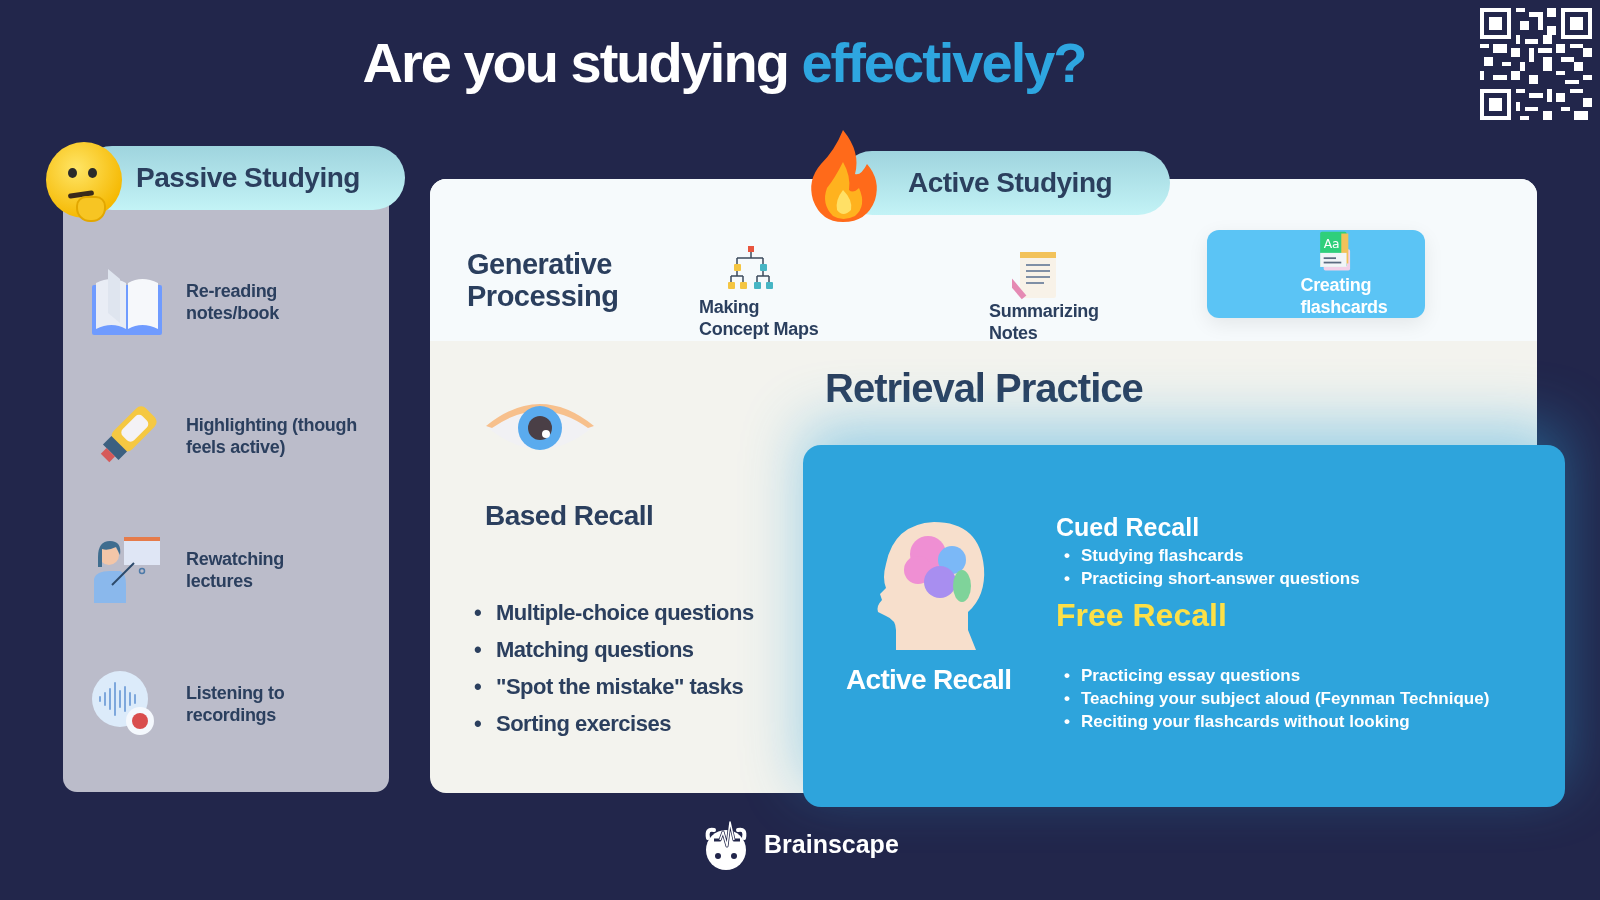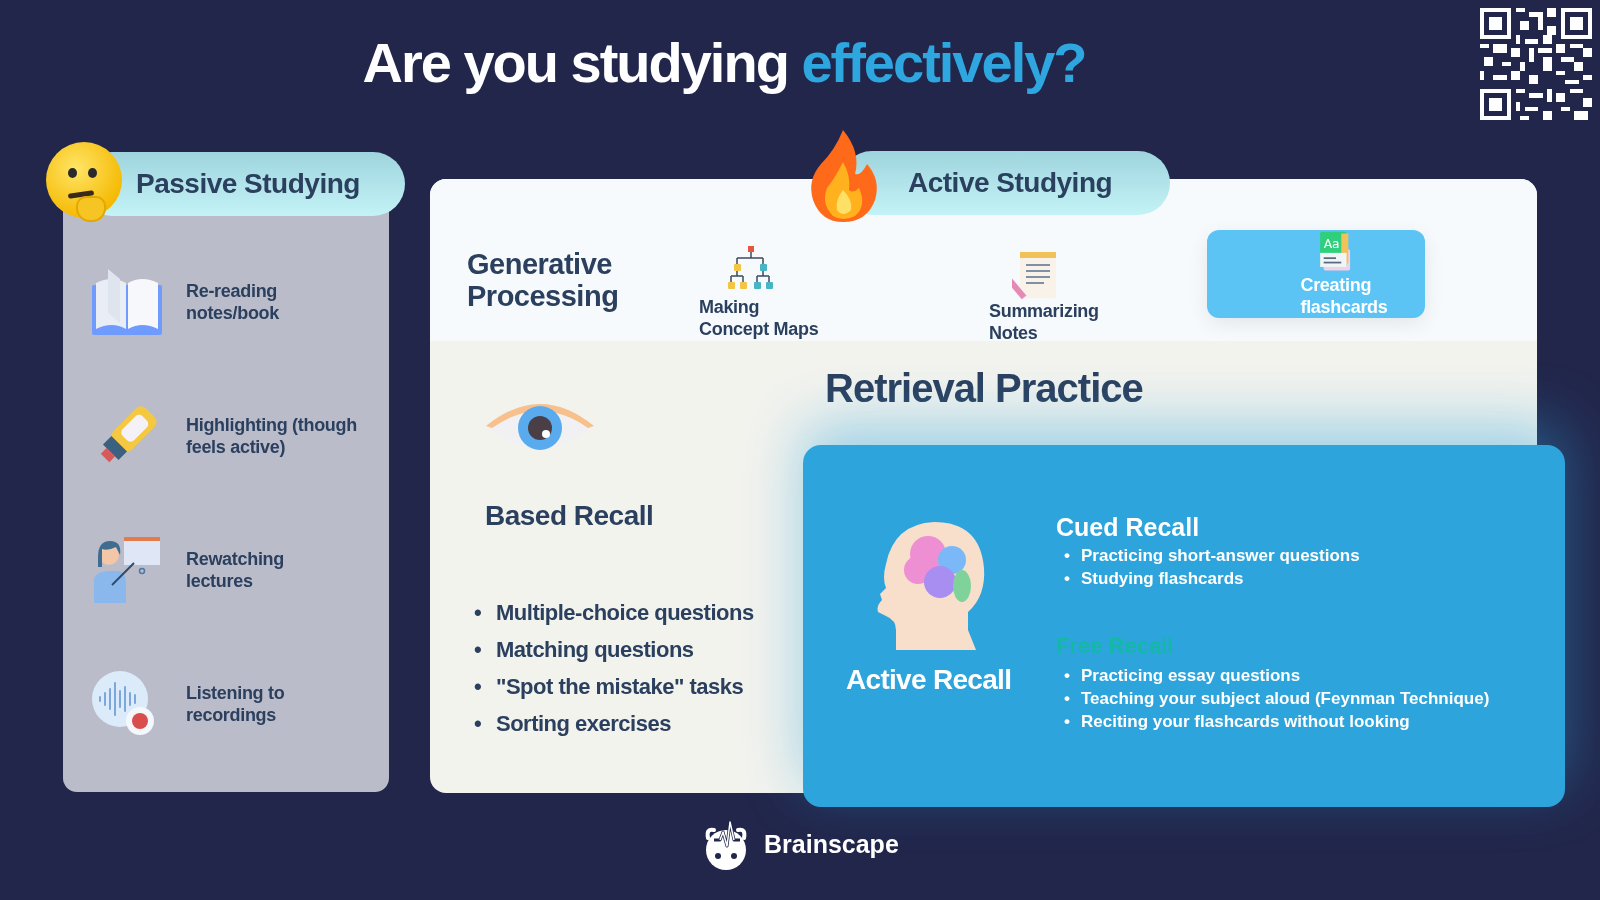--- a/index.html
+++ b/index.html
@@ -25,21 +25,21 @@
   
   .passive-panel {
     left: 63px; top: 200px; width: 326px; height: 592px;
     background: #bbbcca; border-radius: 0 0 14px 14px;
   }
   .pill {
     background: linear-gradient(180deg, #9fd4de 0%, #c3f3f6 100%);
     border-radius: 34px; height: 64px; display: flex; align-items: center;
     font-size: 28px; font-weight: 700; color: #2b3f5e; letter-spacing: -0.5px;
   }
-  .passive-pill { left: 80px; top: 152px; width: 325px; padding-left: 56px; }
+  .passive-pill { left: 80px; top: 146px; width: 325px; padding-left: 56px; }
   .emoji-think {
     left: 46px; top: 142px; width: 76px; height: 76px; border-radius: 50%;
     background: radial-gradient(circle at 40% 35%, #ffe566, #f5b800 75%);
   }
   .emoji-think .eye { position:absolute; width:9px; height:10px; background:#2a2a2a; border-radius:50%; top:26px; }
   .emoji-think .mouth { position:absolute; left:22px; top:50px; width:26px; height:5px; background:#3a2a1a; border-radius:3px; transform: rotate(-8deg); }
   .emoji-think .hand { position:absolute; left:30px; top:54px; width:30px; height:26px; background:#f7c523; border-radius:10px 10px 14px 14px; border:2px solid #e2a700; }
 
   .passive-item { left: 90px; width: 290px; height: 80px; display: flex; align-items: center; }
   .passive-item .icon { width: 74px; height: 74px; position: relative; flex-shrink: 0; }
@@ -77,21 +77,21 @@
 
   .recall-card {
     left: 803px; top: 445px; width: 762px; height: 362px;
     background: #2ea4dc; border-radius: 18px;
     box-shadow: 0 -20px 60px rgba(46,164,220,0.45);
   }
   .head-icon { left: 876px; top: 520px; width: 110px; height: 130px; }
   .active-recall-label { left: 846px; top: 664px; font-size: 28px; font-weight: 700; color: #ffffff; letter-spacing: -0.7px; }
   .cue-title { left: 1056px; top: 513px; font-size: 25px; font-weight: 700; color: #ffffff; }
   .cue-list { left: 1064px; top: 546px; list-style: none; }
-  .free-title { left: 1056px; top: 633px; font-size: 22px; font-weight: 700; color: #14b8a6; }
+  .free-title { left: 1056px; top: 597px; font-size: 32px; font-weight: 700; color: #fde047; }
   .free-list { left: 1064px; top: 666px; list-style: none; }
   .cue-list li, .free-list li { font-size: 17px; font-weight: 700; color: #ffffff; height: 23px; }
   .cue-list li::before, .free-list li::before { content: "•"; display: inline-block; width: 17px; }
 
   
   .brand { left: 700px; top: 818px; display: flex; align-items: center; }
   .brand .mark { width: 52px; height: 52px; position: relative; }
   .brand .name { margin-left: 12px; font-size: 25px; font-weight: 700; color: #ffffff; }
 </style>
 </head>
@@ -330,22 +330,22 @@
   <circle cx="52" cy="34" r="18" fill="#ef8fd3"></circle>
     <circle cx="42" cy="50" r="14" fill="#ef8fd3"></circle>
   <circle cx="76" cy="40" r="14" fill="#7bb8f7"></circle>
   <circle cx="64" cy="62" r="16" fill="#a88ef0"></circle>
   <ellipse cx="86" cy="66" rx="9" ry="16" fill="#7fd39a"></ellipse>
 </svg>
 <div class="abs active-recall-label">Active Recall</div>
 
 <div class="abs cue-title">Cued Recall</div>
 <ul class="abs cue-list">
+  <li>Studying flashcards</li>
   <li>Practicing short-answer questions</li>
-  <li>Studying flashcards</li>
 </ul>
 <div class="abs free-title">Free Recall</div>
 <ul class="abs free-list">
   <li>Practicing essay questions</li>
   <li>Teaching your subject aloud (Feynman Technique)</li>
   <li>Reciting your flashcards without looking</li>
 </ul>
 
 <div class="abs brand">
   <svg class="mark" viewBox="0 0 52 52">

